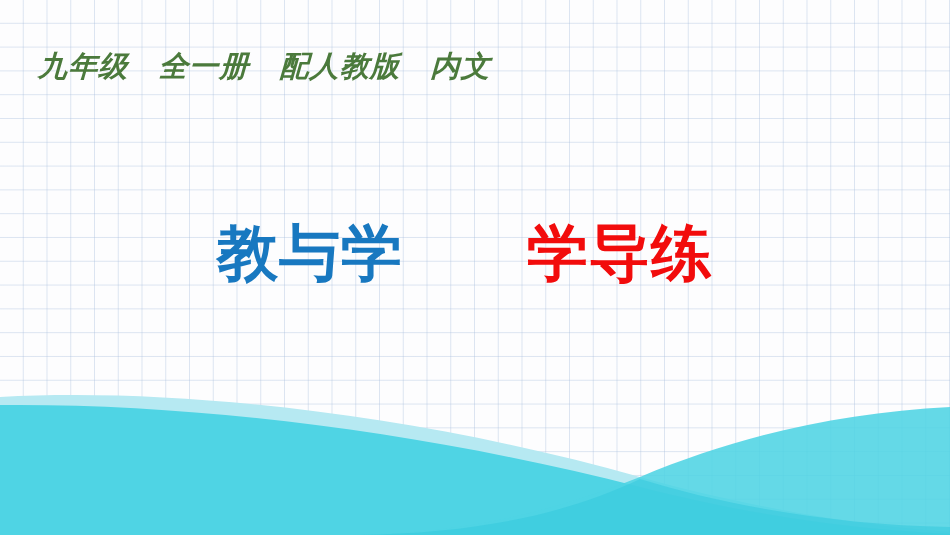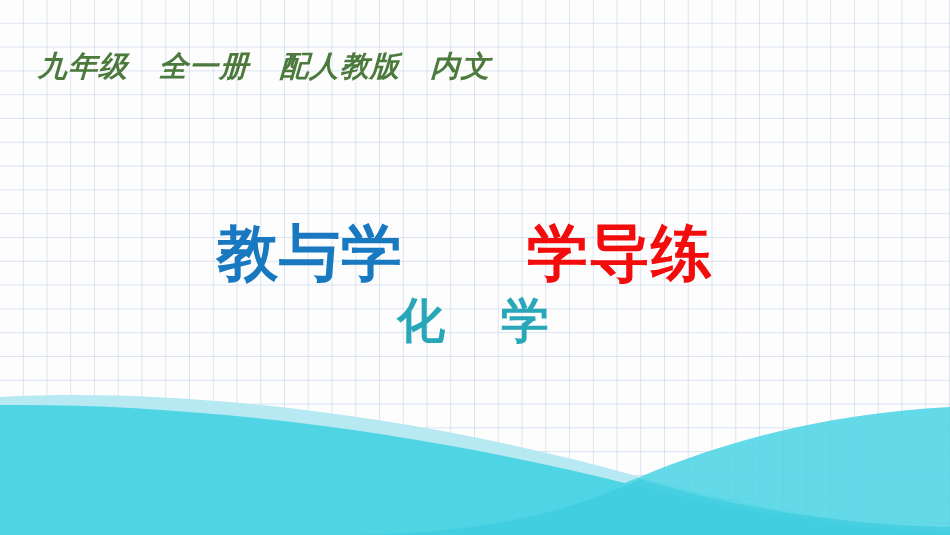--- a/index.html
+++ b/index.html
@@ -103,15 +103,14 @@
 
     <path fill="#35c9dd" fill-opacity="0.55" d="M640,104 C560,142 470,158 360,160 L950,160 L950,152 C840,150 730,132 640,104 Z"></path>
   </svg>
 
   <div id="header-line">九年级　全一册　配人教版　内文</div>
 
   <div id="main-title">
     <span class="seg-blue">教与学</span><span class="seg-gap">　　</span><span class="seg-red">学导练</span>
   </div>
 
-  <div id="subtitle">化　学</div>
 
 </div>
 
 </body></html>

